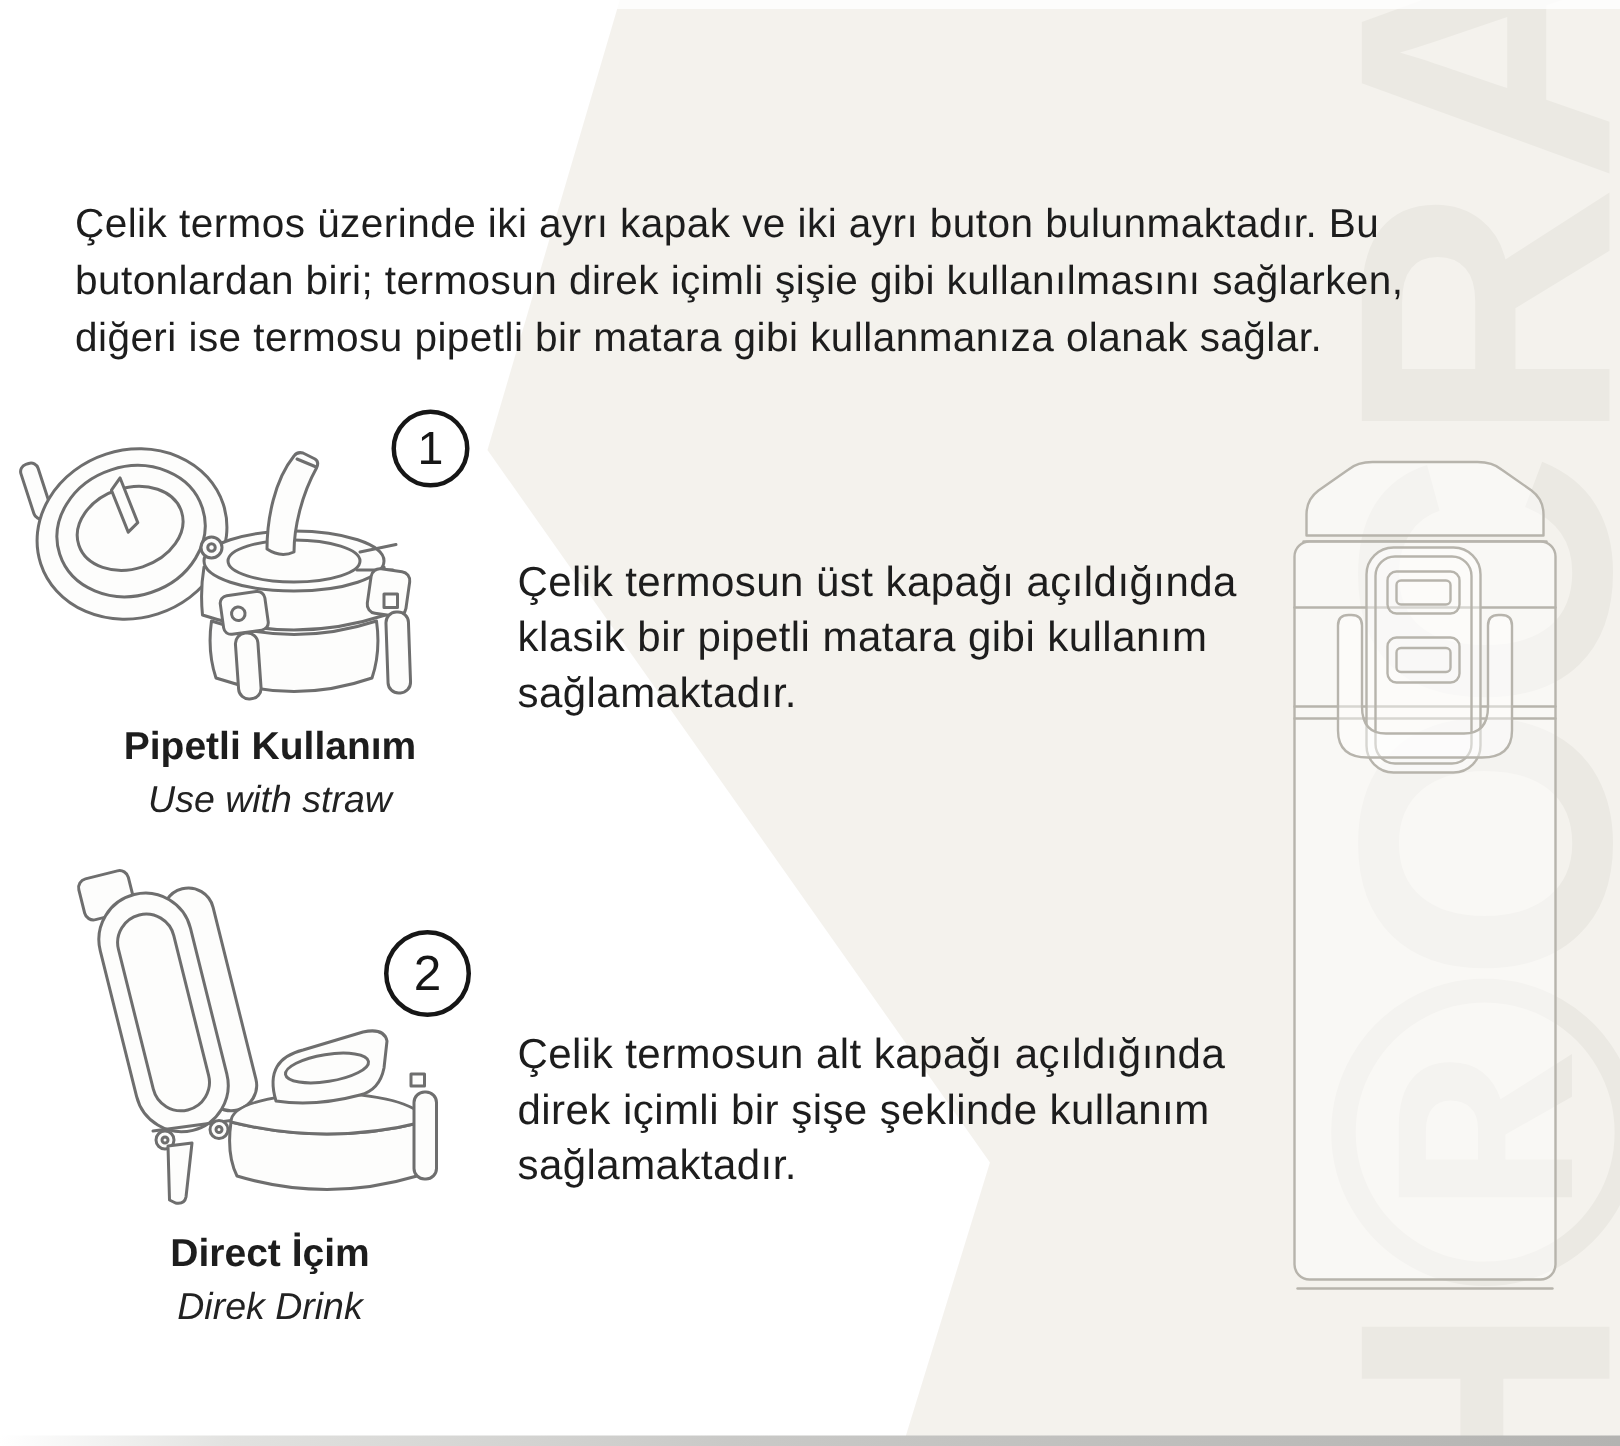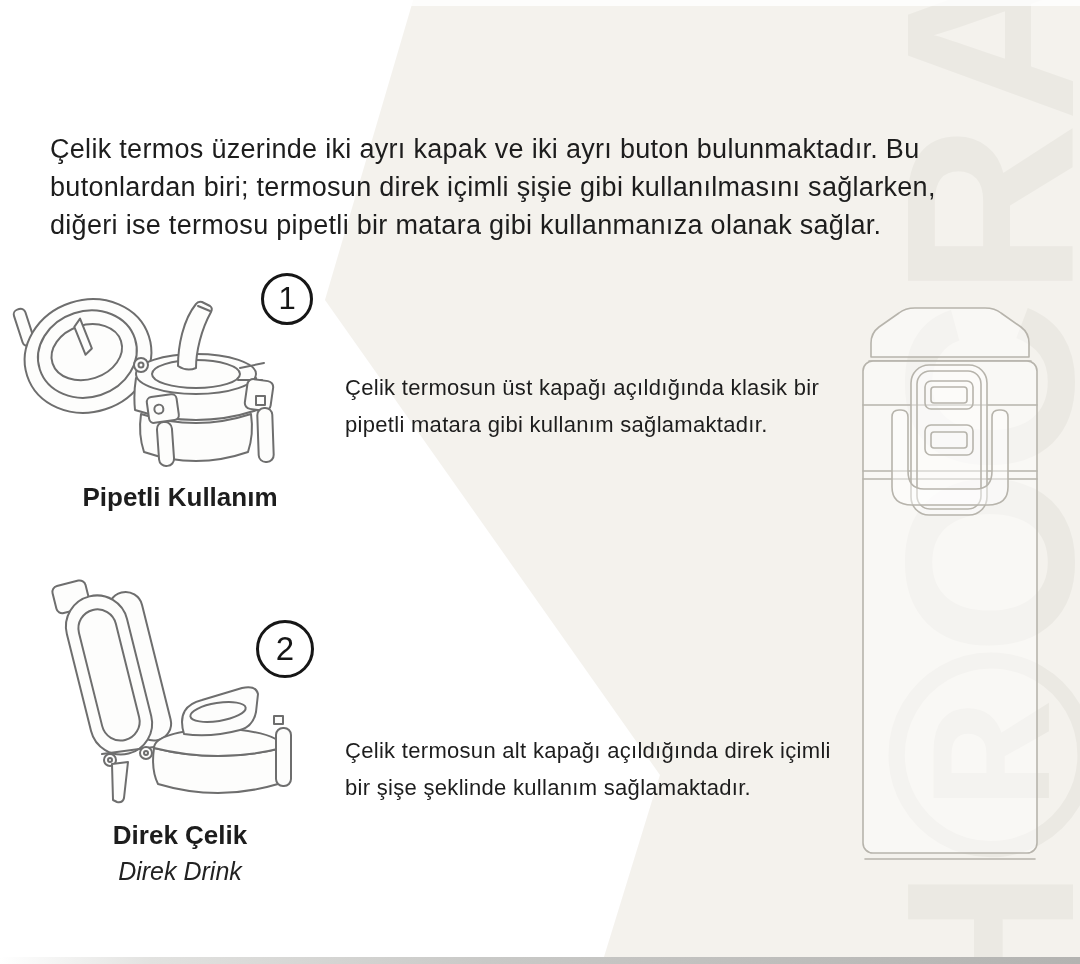--- a/index.html
+++ b/index.html
@@ -48,25 +48,25 @@
   .w4{left:880px;top:645px;font-size:290px;}
   .w5{left:880px;top:845px;}
 
   .intro{
     position:absolute;left:50px;top:130px;width:945px;
     font-size:27px;line-height:38px;letter-spacing:.3px;
     z-index:3;
   }
   .desc{
     position:absolute;left:345px;width:505px;
-    font-size:22px;line-height:37px;letter-spacing:.3px;
+    font-size:28px;line-height:37px;letter-spacing:.3px;
     z-index:3;
   }
   .desc1{top:369px;}
-  .desc2{top:684px;margin-top:48px;}
+  .desc2{top:684px;}
 
   .num-circle{
     position:absolute;
     border:3px solid #161616;border-radius:50%;
     display:flex;align-items:center;justify-content:center;
     font-size:31px;color:#161616;
     background:transparent;
     z-index:3;
   }
   .c1{left:261px;top:273px;width:46px;height:46px;}
@@ -140,20 +140,21 @@
     <rect class="fl" x="150" y="154" width="15" height="44" rx="7" transform="rotate(-4 157 176)"></rect>
 
     <g transform="rotate(8 251 127)">
       <rect class="fl" x="238" y="112" width="26" height="30" rx="6"></rect>
     </g>
     <rect class="fl" x="248" y="128" width="9" height="9"></rect>
     <rect class="fl" x="250" y="140" width="15" height="54" rx="7" transform="rotate(-2 257 167)"></rect>
   </svg>
 
   <div class="caption cap-tr cap1-tr">Pipetli Kullanım</div>
+  <div class="caption cap-en cap1-en">Use with straw</div>
   <div class="desc desc1">Çelik termosun üst kapağı açıldığında klasik bir pipetli matara gibi kullanım sağlamaktadır.</div>
 
   <div class="num-circle c2">
     <span>2</span>
   </div>
 
   <svg class="draw draw2" width="300" height="242" viewBox="0 0 300 242">
 
     <g transform="rotate(-14 100 120)">
       <rect class="fl" x="108" y="34" width="34" height="152" rx="17"></rect>
@@ -171,21 +172,21 @@
     <path class="fl" d="M136,186 C134,200 135,212 140,222 Q200,240 260,222 C265,212 266,200 264,186 Q200,202 136,186 Z"></path>
     <path class="fl" d="M136,186 Q136,170 200,166 Q264,170 264,186 Q200,202 136,186 Z"></path>
 
     <path class="fl" d="M166,172 C160,152 168,142 184,138 L224,126 Q238,123 240,132 L238,150 C236,160 230,166 222,168 Q192,176 166,172 Z"></path>
     <ellipse class="ln" cx="200" cy="150" rx="28" ry="9" transform="rotate(-9 200 150)"></ellipse>
 
     <rect class="fl" x="256" y="154" width="9" height="8"></rect>
     <rect class="fl" x="258" y="166" width="15" height="58" rx="7"></rect>
   </svg>
 
-  <div class="caption cap-tr cap2-tr">Direk Çelik</div>
+  <div class="caption cap-tr cap2-tr">Direct İçim</div>
   <div class="caption cap-en cap2-en">Direk Drink</div>
   <div class="desc desc2">Çelik termosun alt kapağı açıldığında direk içimli bir şişe şeklinde kullanım sağlamaktadır.</div>
 
   <svg class="thermos" width="190" height="572" viewBox="0 0 190 572">
 
     <path class="tfl" d="M16,54 L16,40 Q16,30 24,24 L44,10 Q50,5 60,5 L130,5 Q140,5 146,10 L166,24 Q174,30 174,40 L174,54 Z"></path>
     <path class="tln" d="M14,58 L176,58"></path>
 
     <rect class="tfl" x="8" y="58" width="174" height="492" rx="10"></rect>
     <path class="tln" d="M10,556 L180,556"></path>

